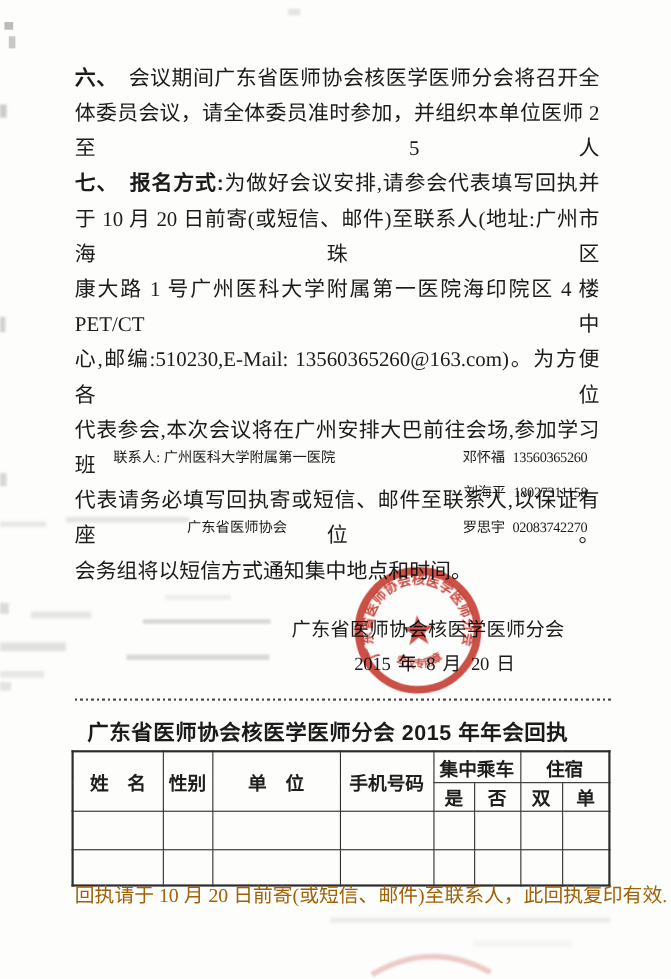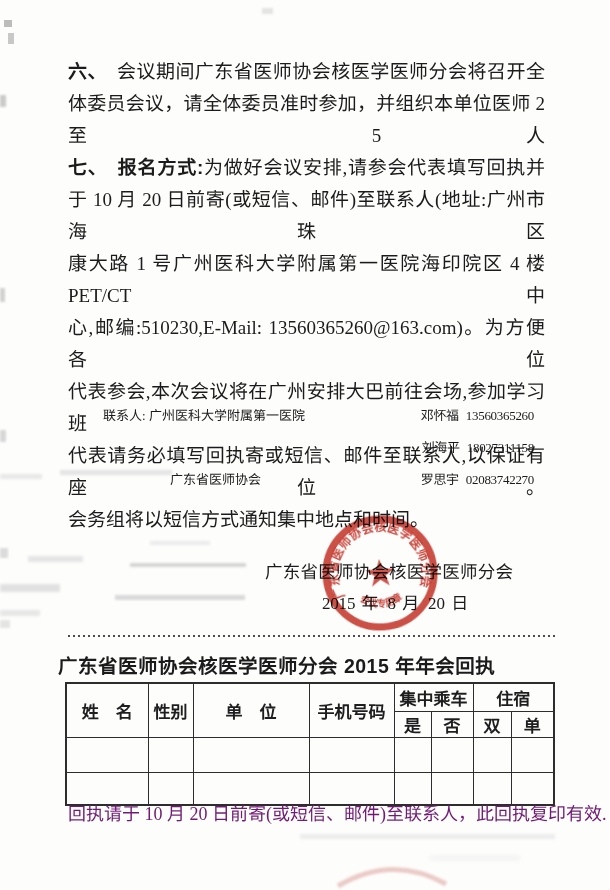--- a/index.html
+++ b/index.html
@@ -25,27 +25,27 @@
   .c-right .nm{margin-right:7px;}
   
   .sig-org{left:265px;top:559px;width:248px;font-size:17.5px;line-height:26px;text-align:justify;text-align-last:justify;}
   .sig-date{left:322px;top:591px;width:146px;font-size:17px;line-height:26px;text-align:justify;text-align-last:justify;letter-spacing:-0.2px;}
   
   .seal{left:315px;top:512px;width:130px;height:122px;mix-blend-mode:multiply;opacity:.93;transform:rotate(-4deg);filter:blur(.25px);}
   
   .cutline{left:68px;top:635px;width:490px;height:2px;
     background:repeating-linear-gradient(90deg,#4c4c4c 0 2px,transparent 2px 5px);}
   
-  .r-title{left:58px;top:650px;width:480px;font-size:19.5px;font-weight:bold;
+  .r-title{left:58px;top:650px;width:480px;text-align:center;font-size:19.5px;font-weight:bold;
     font-family:"Liberation Sans","DejaVu Sans",sans-serif;letter-spacing:.5px;}
   .r-table{left:65px;top:682px;border-collapse:collapse;table-layout:fixed;padding-left:36px;}
   .r-table td,.r-table th{border:1.6px solid #2d2d2d;padding:0;text-align:center;vertical-align:middle;
     font-size:17px;font-weight:bold;font-family:"Liberation Serif","DejaVu Serif",serif;color:#1e1e1e;}
   .r-table{border:2.2px solid #2d2d2d;}
-  .r-note{left:68px;top:802px;font-size:18px;line-height:24px;white-space:nowrap;color:#701a75;}
+  .r-note{left:68px;top:802px;font-size:18px;line-height:24px;white-space:nowrap;color:#a16207;}
   
   .art{position:absolute;pointer-events:none;}
   .a1{left:4px;top:20px;width:8px;height:7px;background:#7d7d7d;opacity:.5;filter:blur(.6px);}
   .a2{left:8px;top:33px;width:6px;height:11px;background:#8a8a8a;opacity:.45;filter:blur(.7px);}
   .a3{left:0;top:95px;width:6px;height:12px;background:#9a9a9a;opacity:.5;filter:blur(.8px);}
   .a4{left:262px;top:8px;width:11px;height:6px;background:#dedede;opacity:.8;filter:blur(1px);}
   .a5{left:0;top:288px;width:5px;height:14px;background:#a8a8a8;opacity:.5;filter:blur(.8px);}
   .a6{left:0;top:430px;width:6px;height:12px;background:#b3b3b3;opacity:.5;filter:blur(.8px);}
   .a7{left:60px;top:470px;width:112px;height:5px;background:#dfdfdf;opacity:.85;filter:blur(1.4px);}
   .a8{left:0;top:474px;width:42px;height:5px;background:#e3e3e3;opacity:.85;filter:blur(1.4px);}

